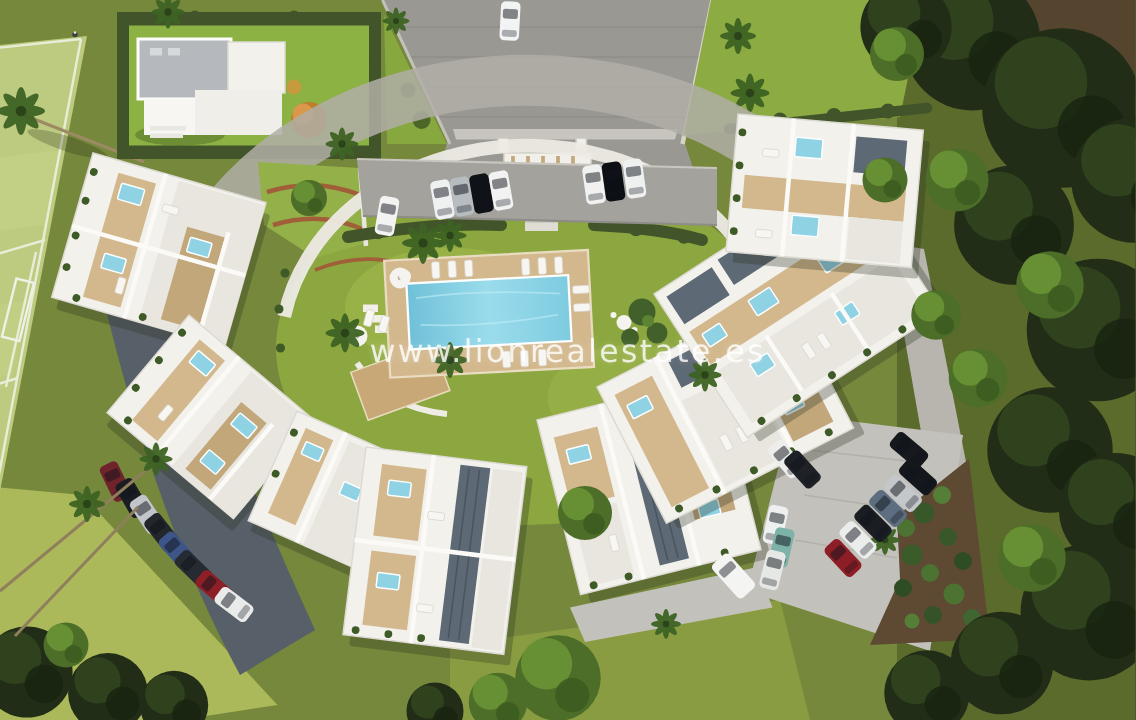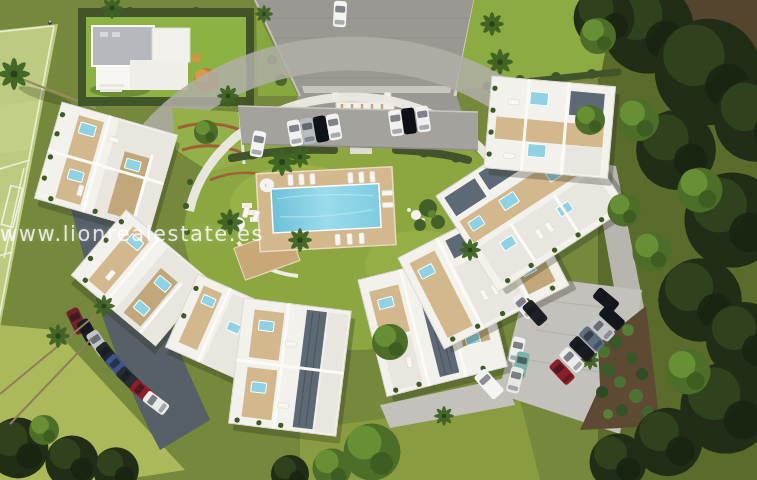--- a/index.html
+++ b/index.html
@@ -1,19 +1,19 @@
 <!DOCTYPE html>
 <html style="--building-white: #f3f1ec; --deck-beige: #d3b88d; --deck-dark: #c2a77a; --slate-panel: #5d6975; --pool-blue: #8ed2e4; --courtyard-green: #8ca73f; --lawn-olive: #75883b; --lawn-dark: #59692c; --lawn-bright: #93a545; --field-green: #bccb7f; --hedge-green: #42552a; --road-gray: #a4a29c; --drive-gray: #999892; --lot-gray: #c3c1bb; --shadow-paving: #575f69; --terracotta-edge: #a05f38; --watermark-color: rgba(255,255,255,0.8);"><head>
 <meta charset="utf-8">
 <style>
   html,body{margin:0;padding:0;background:#222;}
   .scene{position:relative;width:757px;height:480px;overflow:hidden;
          font-family:"DejaVu Sans",sans-serif;background:var(--lawn-olive,#75883b);}
   .scene svg{position:absolute;left:0;top:0;}
-  .watermark{position:absolute;top:222px;left:0;width:100%;
+  .watermark{position:absolute;top:222px;left:0;width:100%;text-align:center;
              font-size:21px;letter-spacing:1.6px;font-weight:400;
              color:var(--watermark-color,rgba(255,255,255,.8));
              text-shadow:0 0 5px rgba(255,255,255,.28);pointer-events:none;}
   
   .f-bldg{fill:var(--building-white,#f3f1ec);stroke:#dcdad2;stroke-width:1;}
   .f-bldg2{fill:#e9e6e0;}
   .f-deck{fill:var(--deck-beige,#d3b88d);}
   .f-deck2{fill:var(--deck-dark,#c2a77a);}
   .f-pool{fill:var(--pool-blue,#8ed2e4);stroke:#fbfefe;stroke-width:1;}
   .f-slate{fill:var(--slate-panel,#5d6975);}

